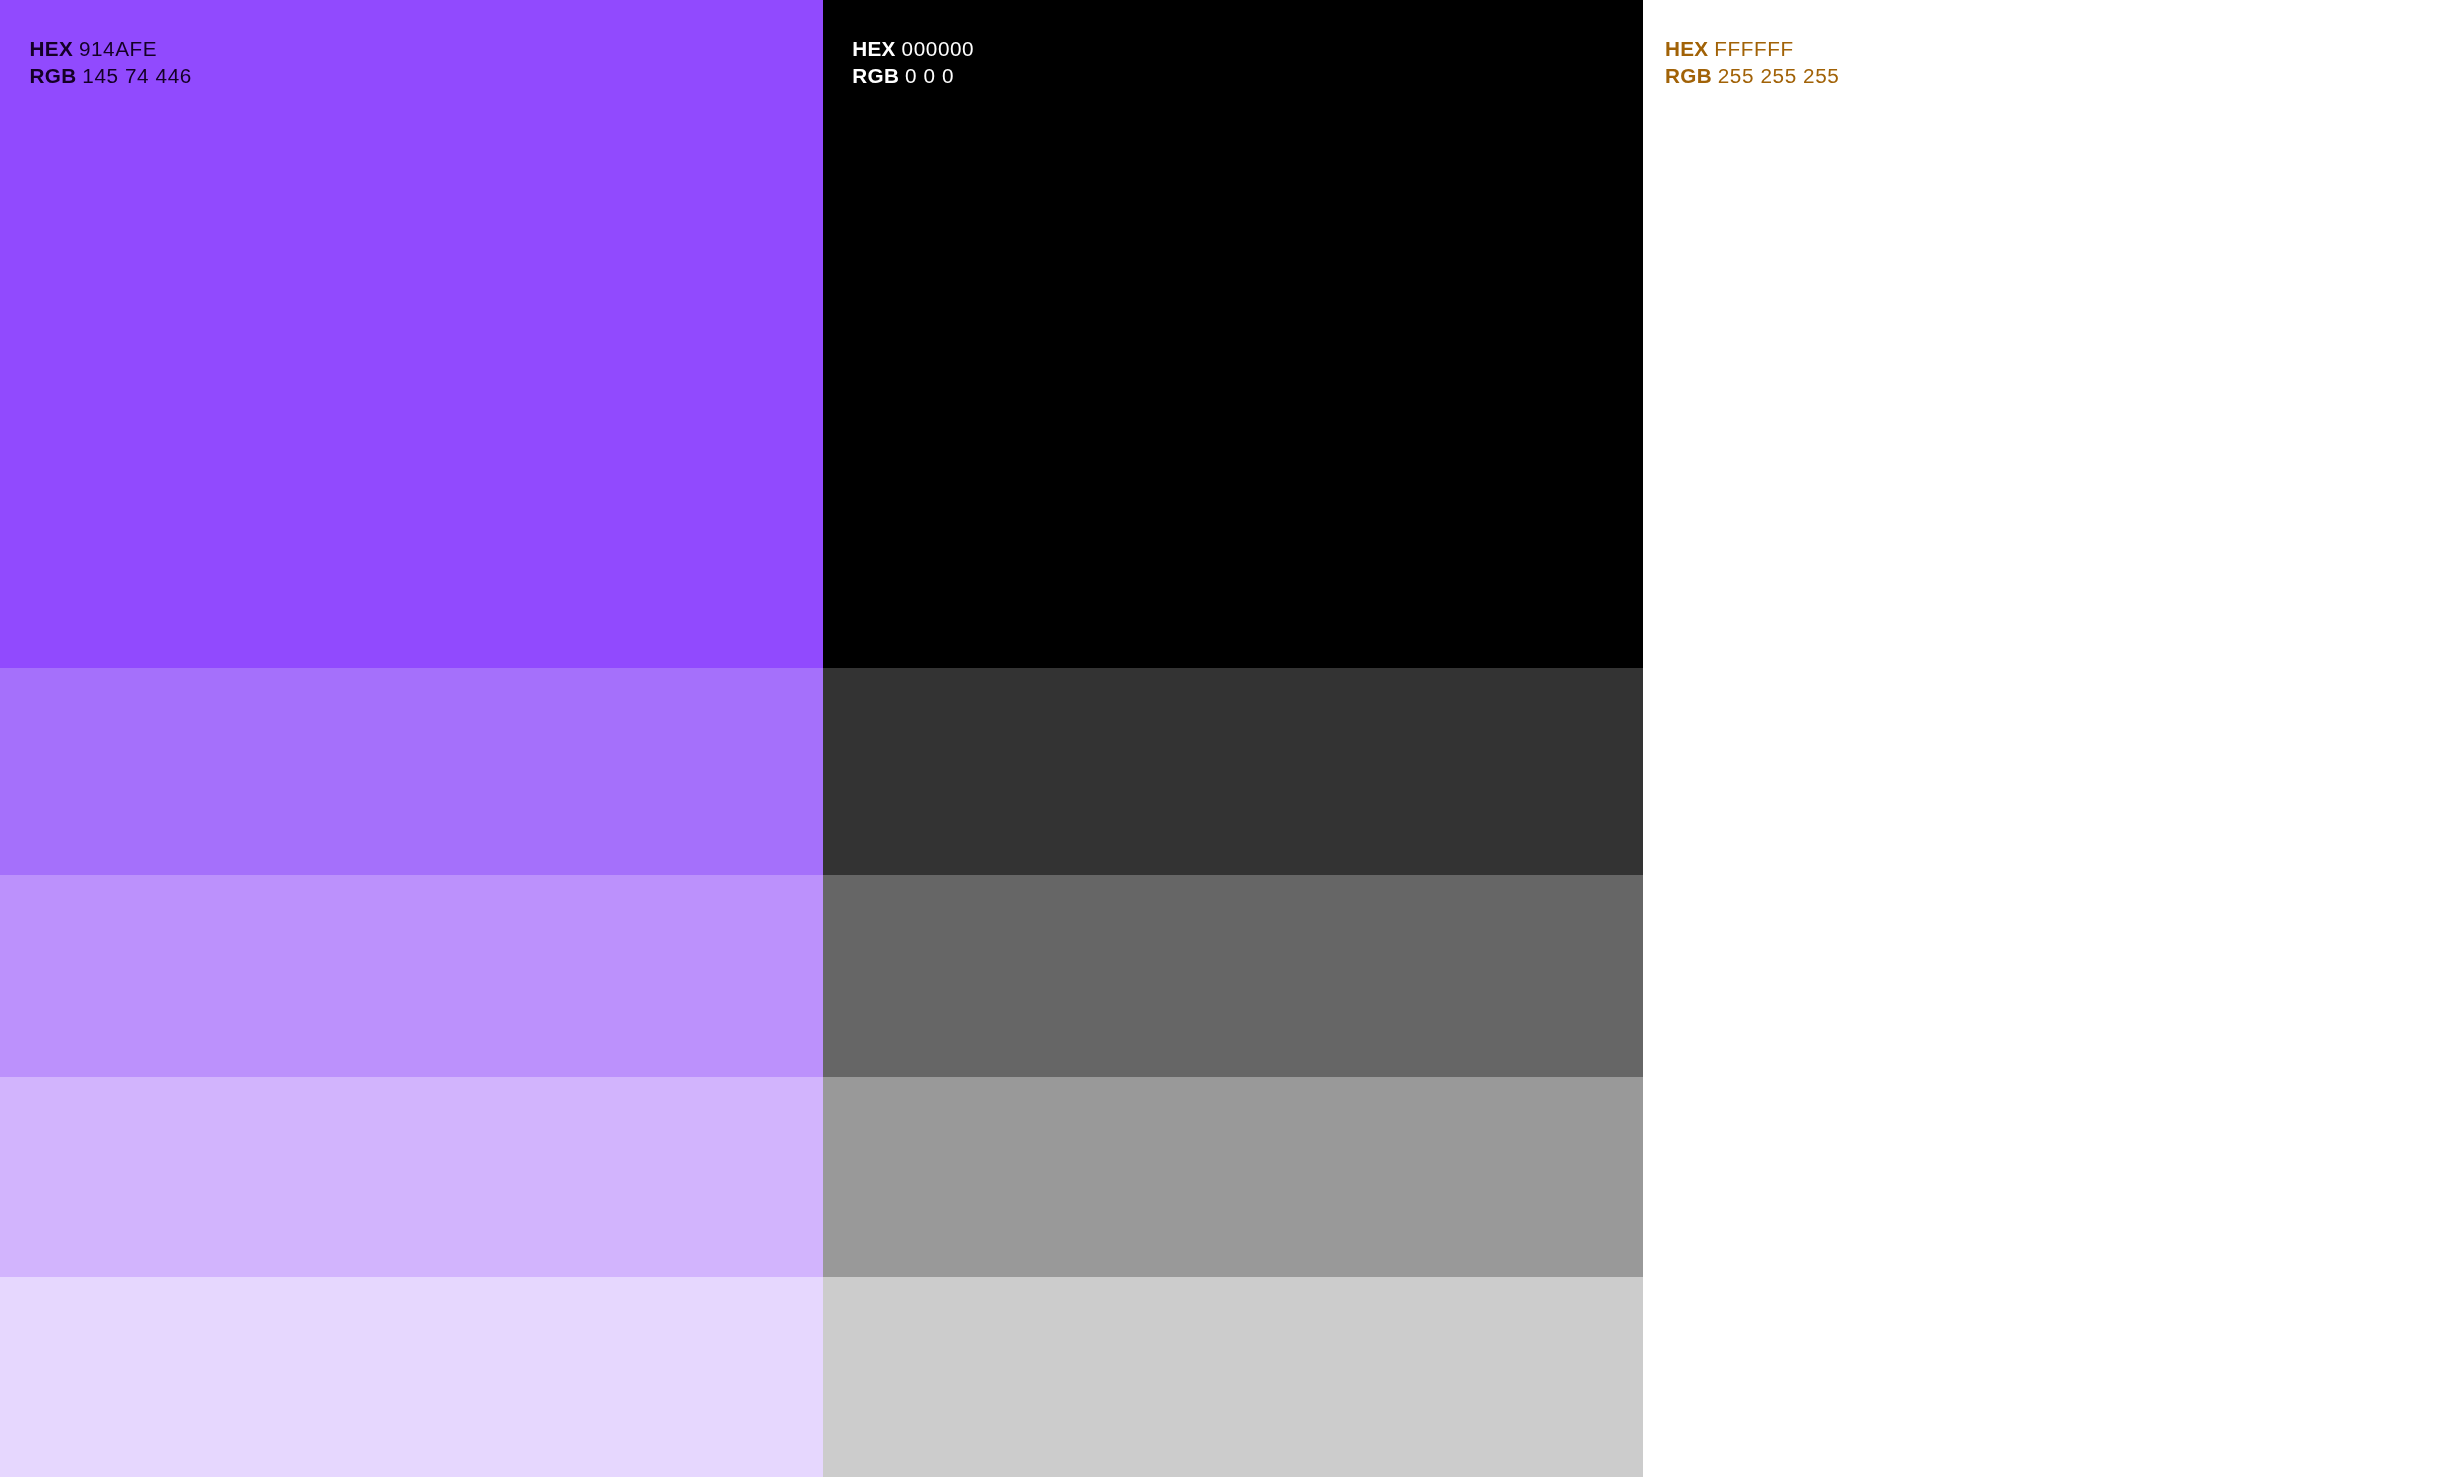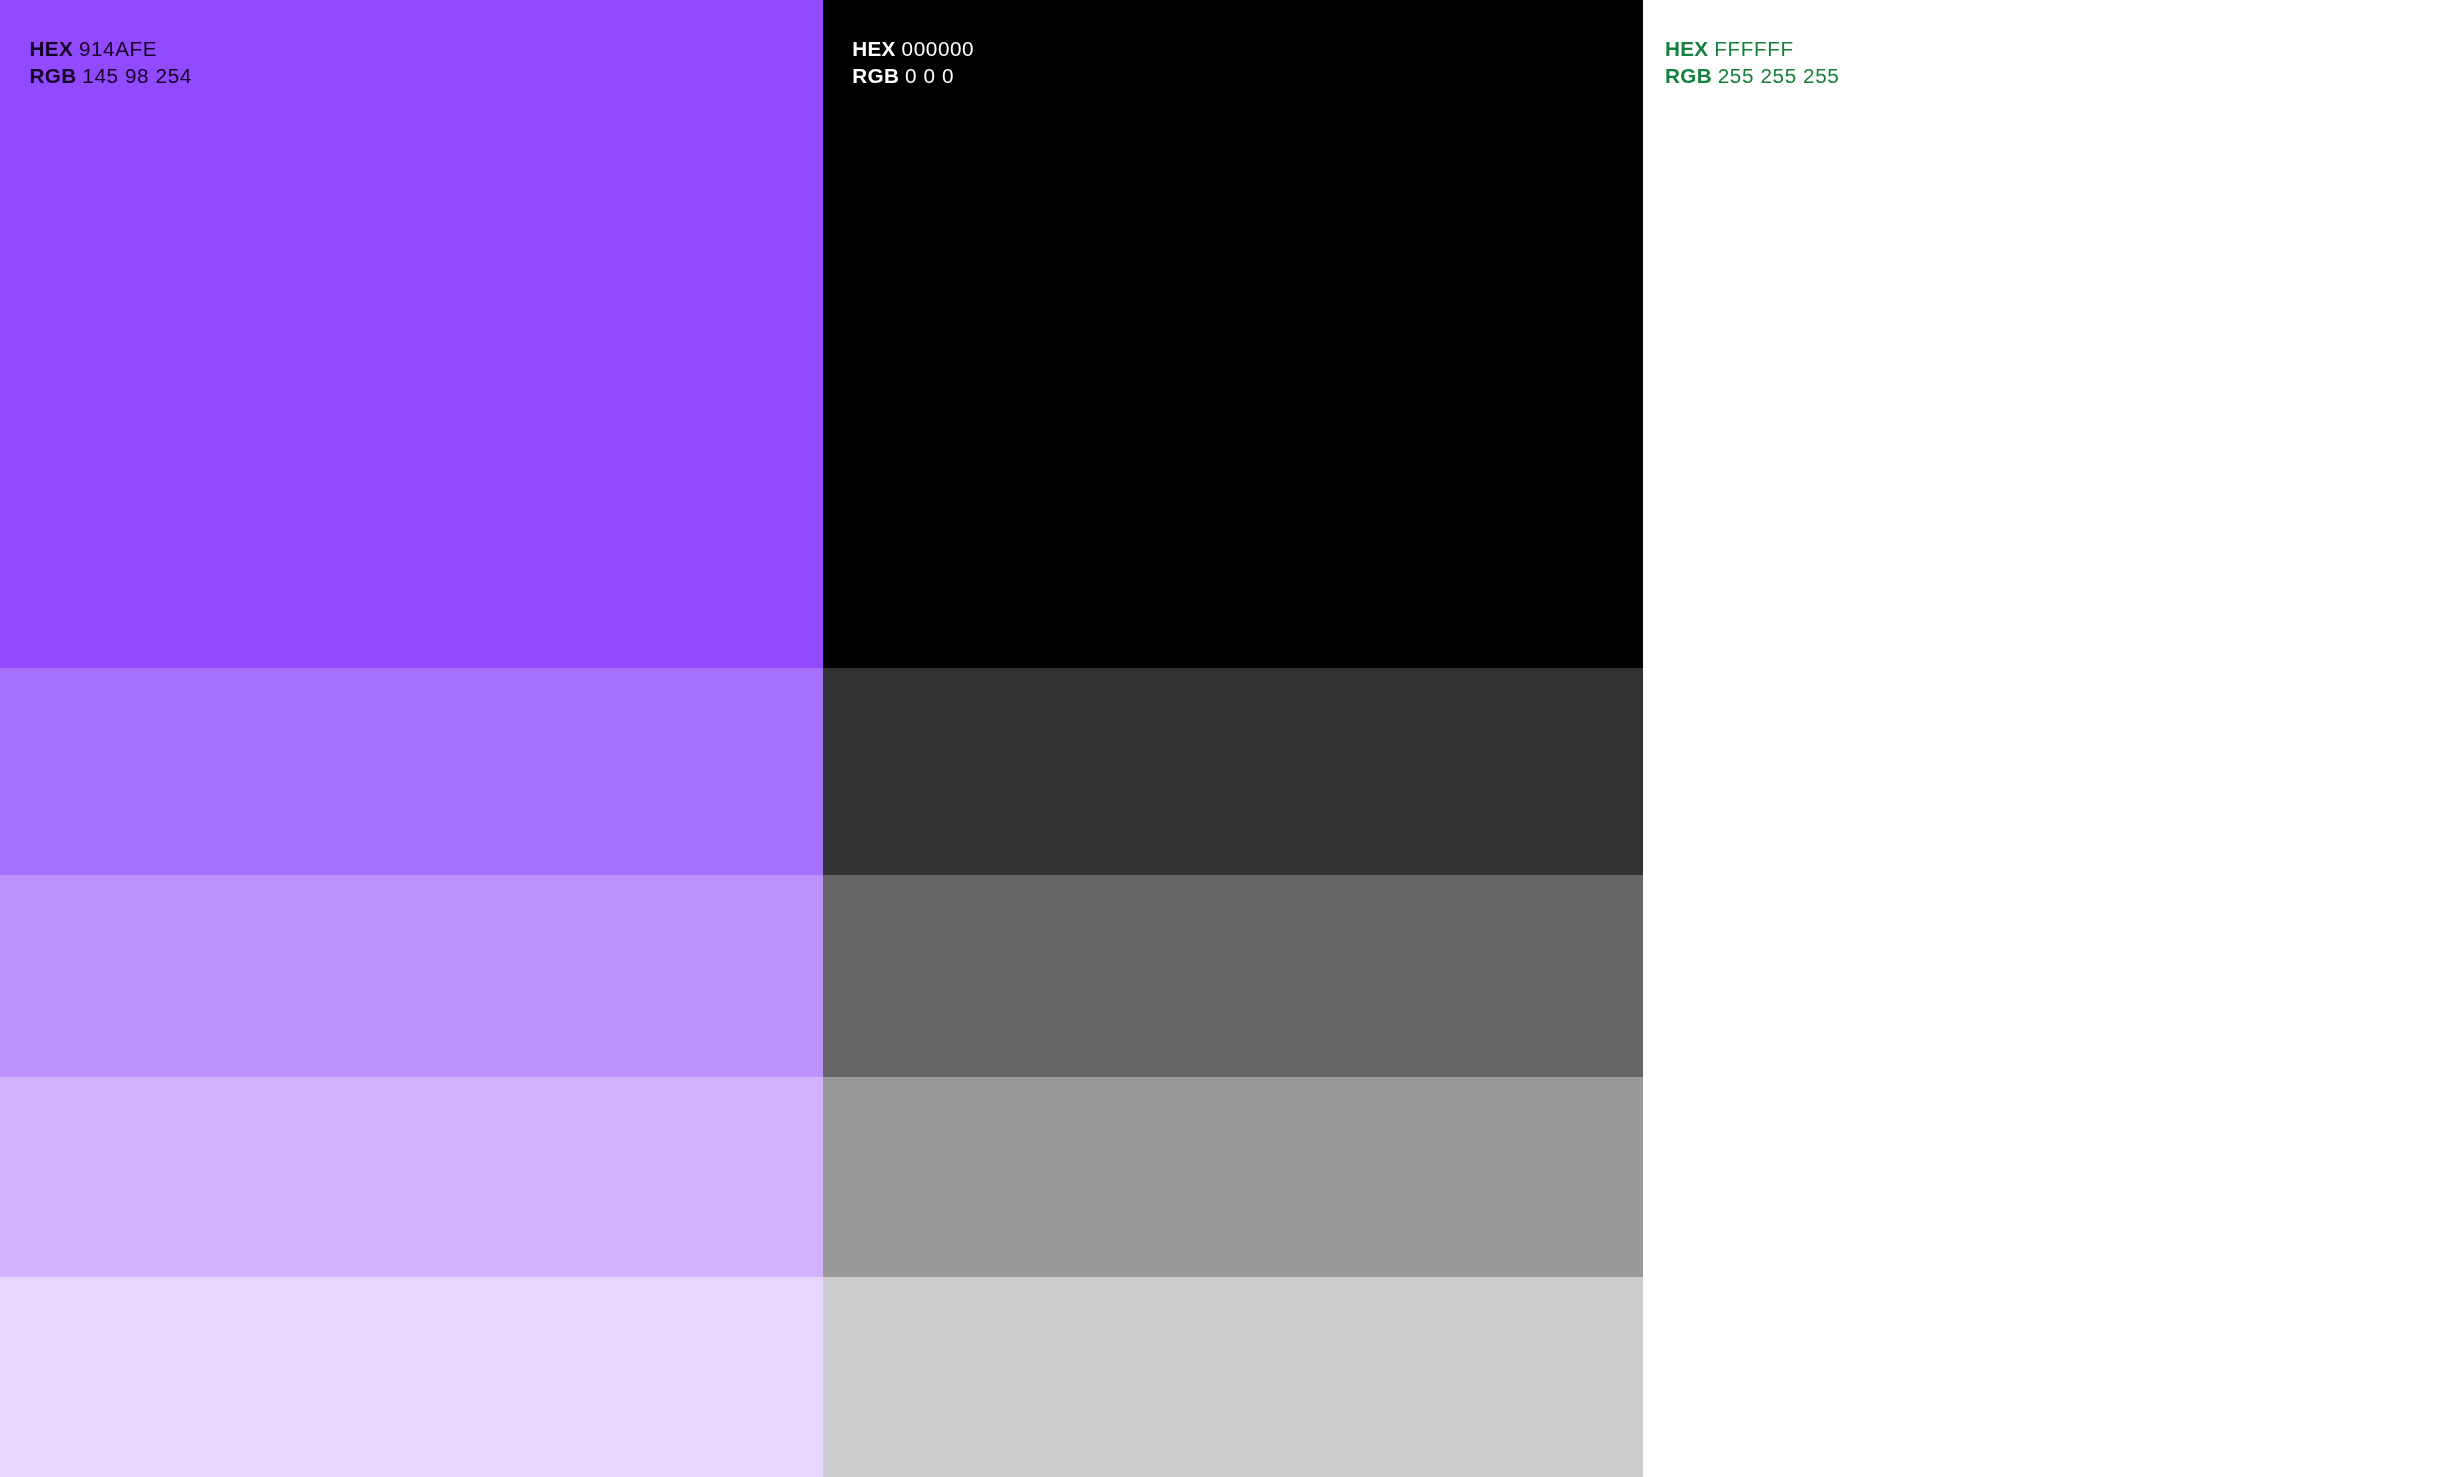--- a/index.html
+++ b/index.html
@@ -89,21 +89,21 @@
 
   <div class="swatch-column col-purple">
     <div class="primary-block" style="background:#914AFE;">
       <div class="caption" style="color:#140026;">
         <span class="caption-row">
           <span class="caption-key">HEX</span>
           <span class="caption-val">914AFE</span>
         </span>
         <span class="caption-row">
           <span class="caption-key">RGB</span>
-          <span class="caption-val">145 98 254</span>
+          <span class="caption-val">145 74 446</span>
         </span>
       </div>
     </div>
     <div class="band band-1" style="background:#A570FB;"></div>
     <div class="band band-2" style="background:#BC91FC;"></div>
     <div class="band band-3" style="background:#D2B4FD;"></div>
     <div class="band band-4" style="background:#E6D7FE;"></div>
   </div>
 
   <div class="swatch-column col-black">
@@ -120,21 +120,21 @@
       </div>
     </div>
     <div class="band band-1" style="background:#333333;"></div>
     <div class="band band-2" style="background:#666666;"></div>
     <div class="band band-3" style="background:#999999;"></div>
     <div class="band band-4" style="background:#CCCCCC;"></div>
   </div>
 
   <div class="swatch-column col-white">
     <div class="primary-block" style="background:#FFFFFF;">
-      <div class="caption" style="color:#15803d;">
+      <div class="caption" style="color:#a16207;">
         <span class="caption-row">
           <span class="caption-key">HEX</span>
           <span class="caption-val">FFFFFF</span>
         </span>
         <span class="caption-row">
           <span class="caption-key">RGB</span>
           <span class="caption-val">255 255 255</span>
         </span>
       </div>
     </div>

